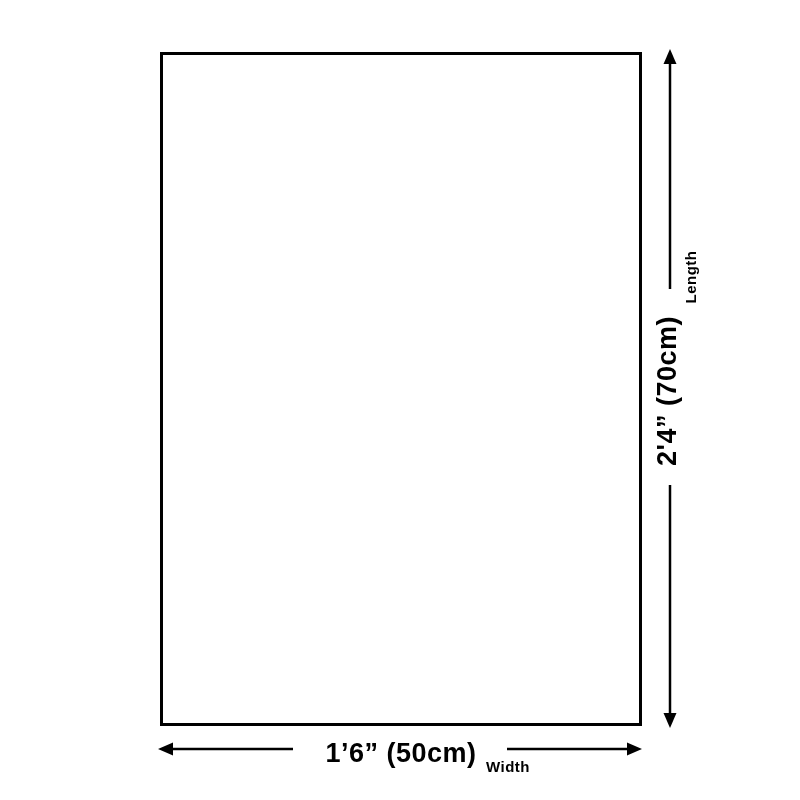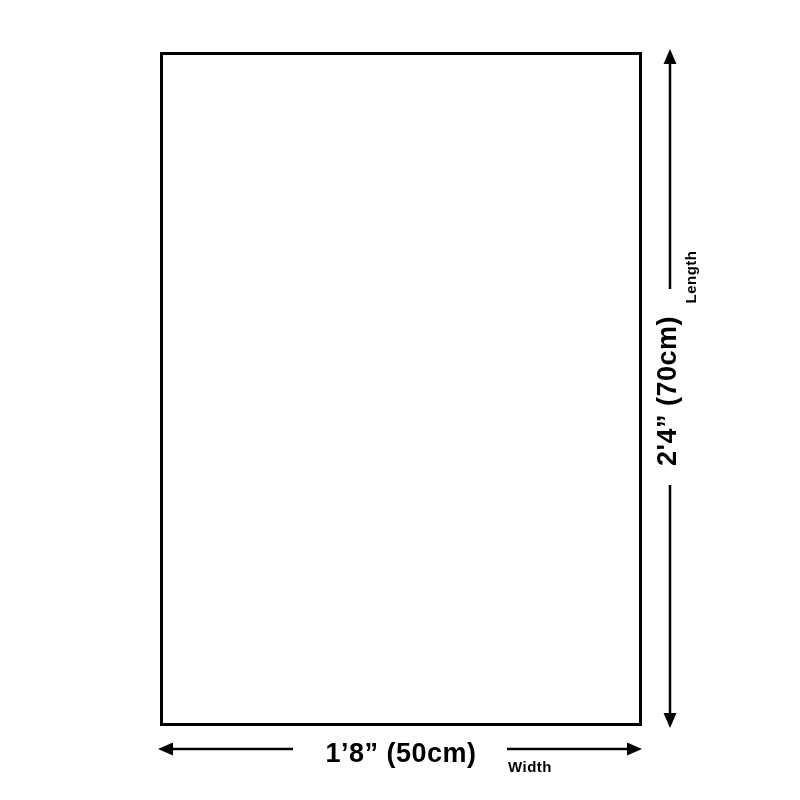--- a/index.html
+++ b/index.html
@@ -36,21 +36,21 @@
     font-size: 27px;
     letter-spacing: 0.5px;
   }
   .dim-label {
     font-size: 15px;
     letter-spacing: 0.5px;
   }
   .length-value { left: 667px; top: 391px; }
   .length-label { left: 690px; top: 277px; }
   .width-value  { left: 401px; top: 753px; }
-  .width-label  { left: 530px; top: 766px; }
+  .width-label  { left: 508px; top: 766px; }
 </style>
 </head>
 <body>
 
 <div class="canvas">
 
   <svg class="diagram-svg" viewBox="0 0 800 800" aria-hidden="true">
 
     <rect x="161.5" y="53.5" width="479" height="671" fill="#ffffff" stroke-width="3" stroke="#000000"></rect>
 
@@ -64,17 +64,17 @@
     <polygon points="158,749 173,742.5 173,755.5" fill="#000000"></polygon>
 
     <line x1="507" y1="749" x2="629" y2="749" stroke-width="2.5" stroke="#000000"></line>
     <polygon points="642,749 627,742.5 627,755.5" fill="#000000"></polygon>
   </svg>
 
   <div class="dim-text vertical dim-value length-value">2'4” (70cm)</div>
 
   <div class="dim-text vertical dim-label length-label">Length</div>
 
-  <div class="dim-text dim-value width-value">1’8” (50cm)</div>
+  <div class="dim-text dim-value width-value">1’6” (50cm)</div>
 
   <div class="dim-text dim-label width-label">Width</div>
 
 </div>
 
 </body></html>

